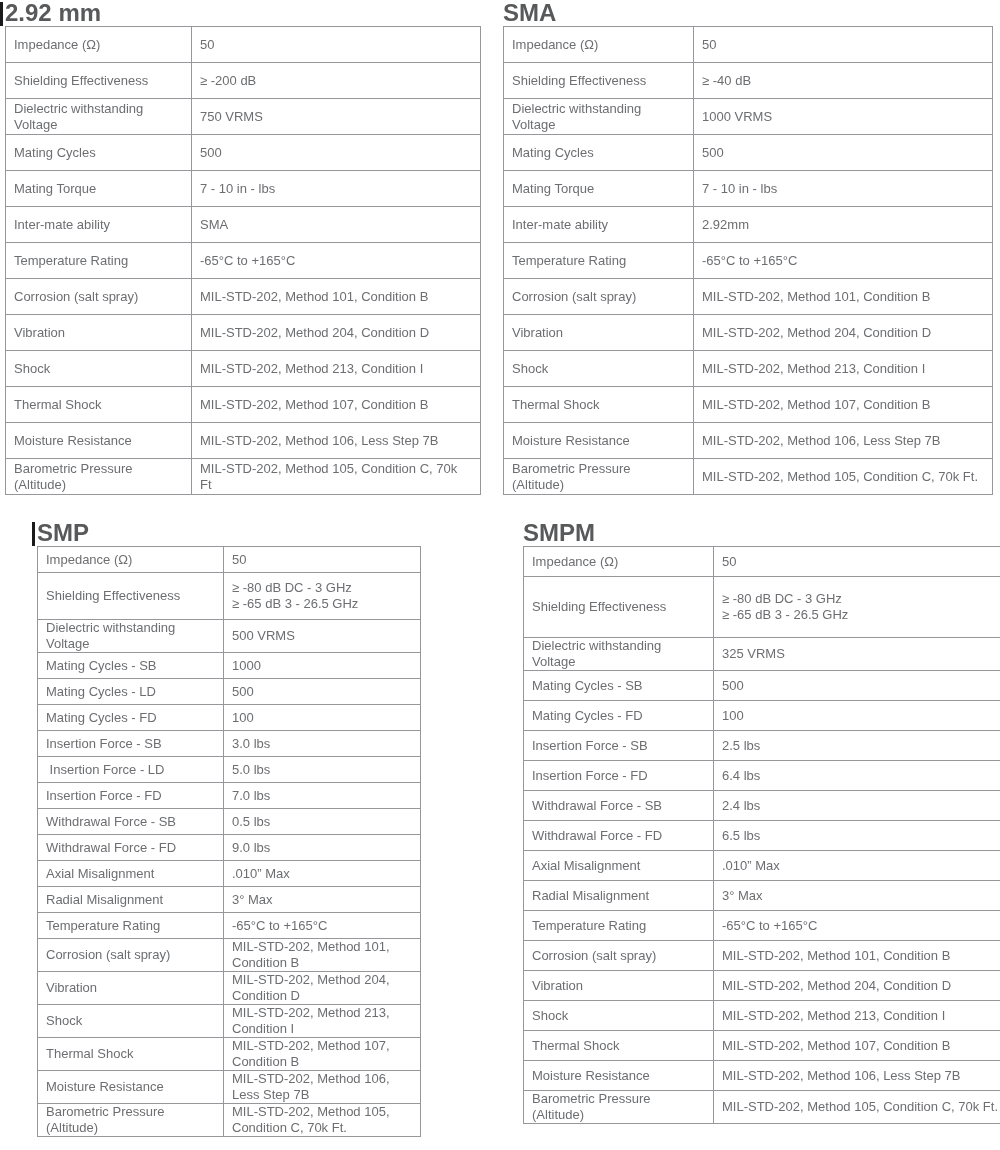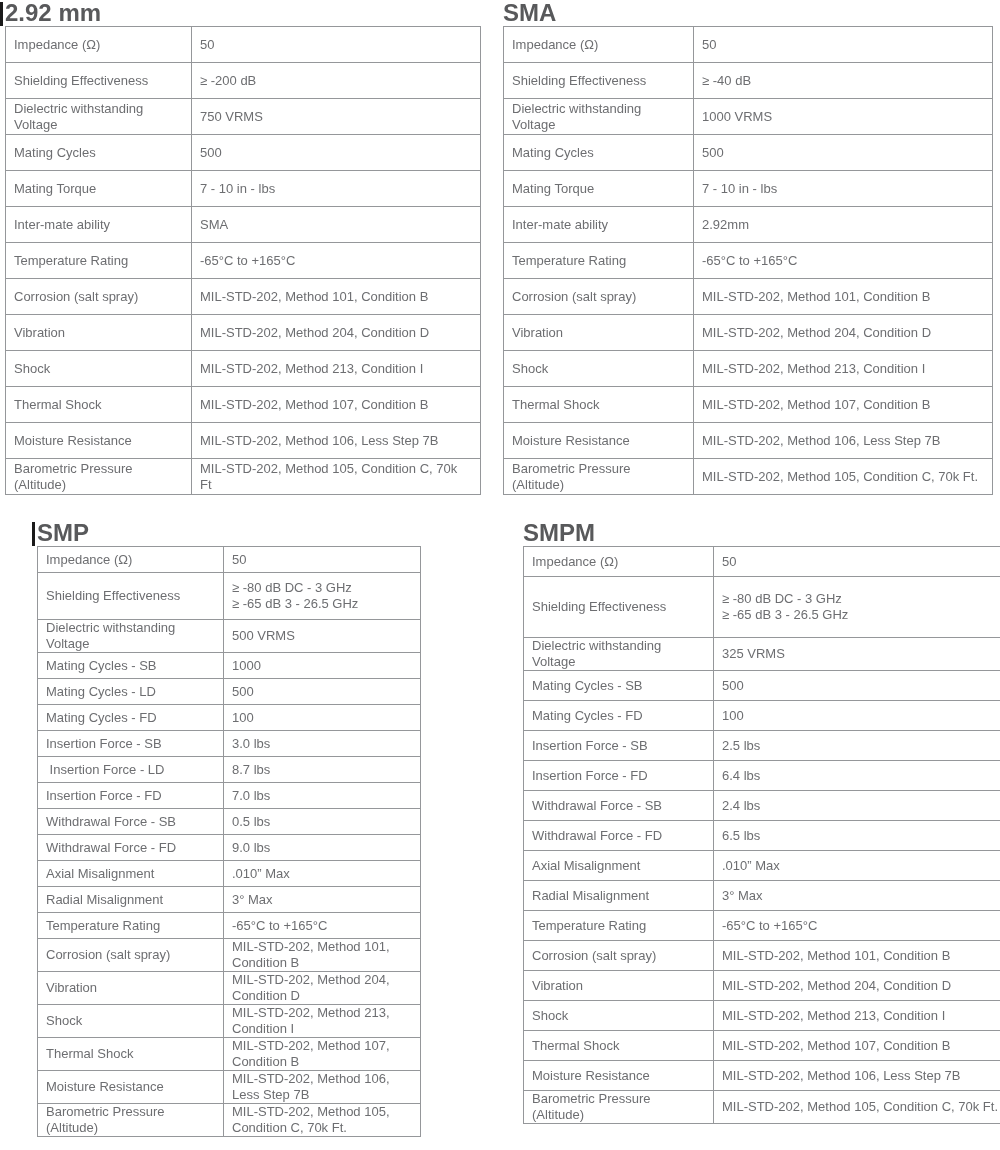--- a/index.html
+++ b/index.html
@@ -223,21 +223,21 @@
         <tr>
           <td class="lbl">Mating Cycles - FD</td>
           <td class="val">100</td>
         </tr>
         <tr>
           <td class="lbl">Insertion Force - SB</td>
           <td class="val">3.0 lbs</td>
         </tr>
         <tr>
           <td class="lbl">&nbsp;Insertion Force - LD</td>
-          <td class="val">8.7 lbs</td>
+          <td class="val">5.0 lbs</td>
         </tr>
         <tr>
           <td class="lbl">Insertion Force - FD</td>
           <td class="val">7.0 lbs</td>
         </tr>
         <tr>
           <td class="lbl">Withdrawal Force - SB</td>
           <td class="val">0.5 lbs</td>
         </tr>
         <tr>

